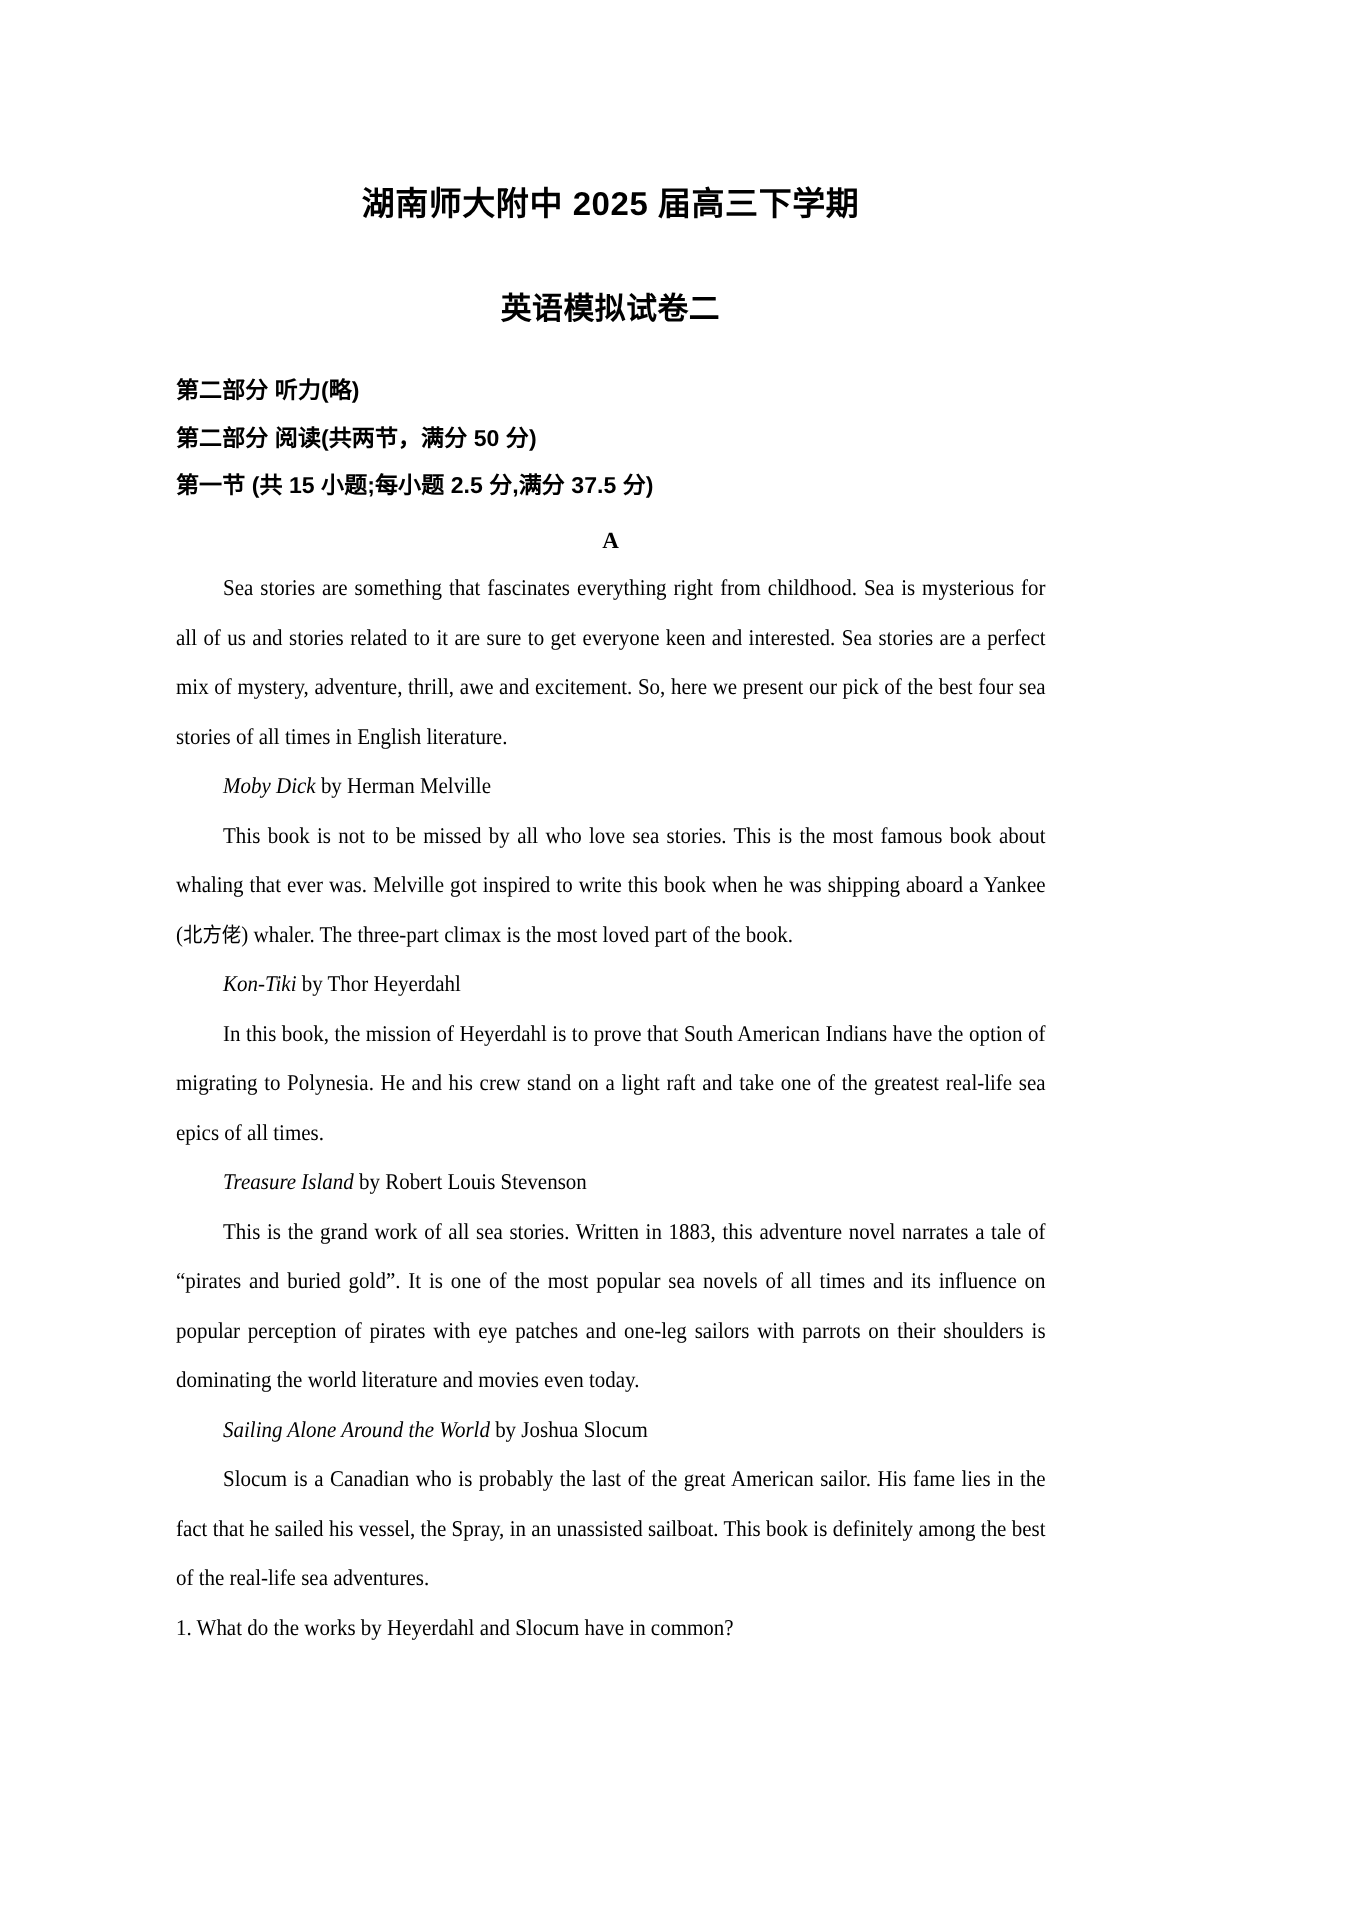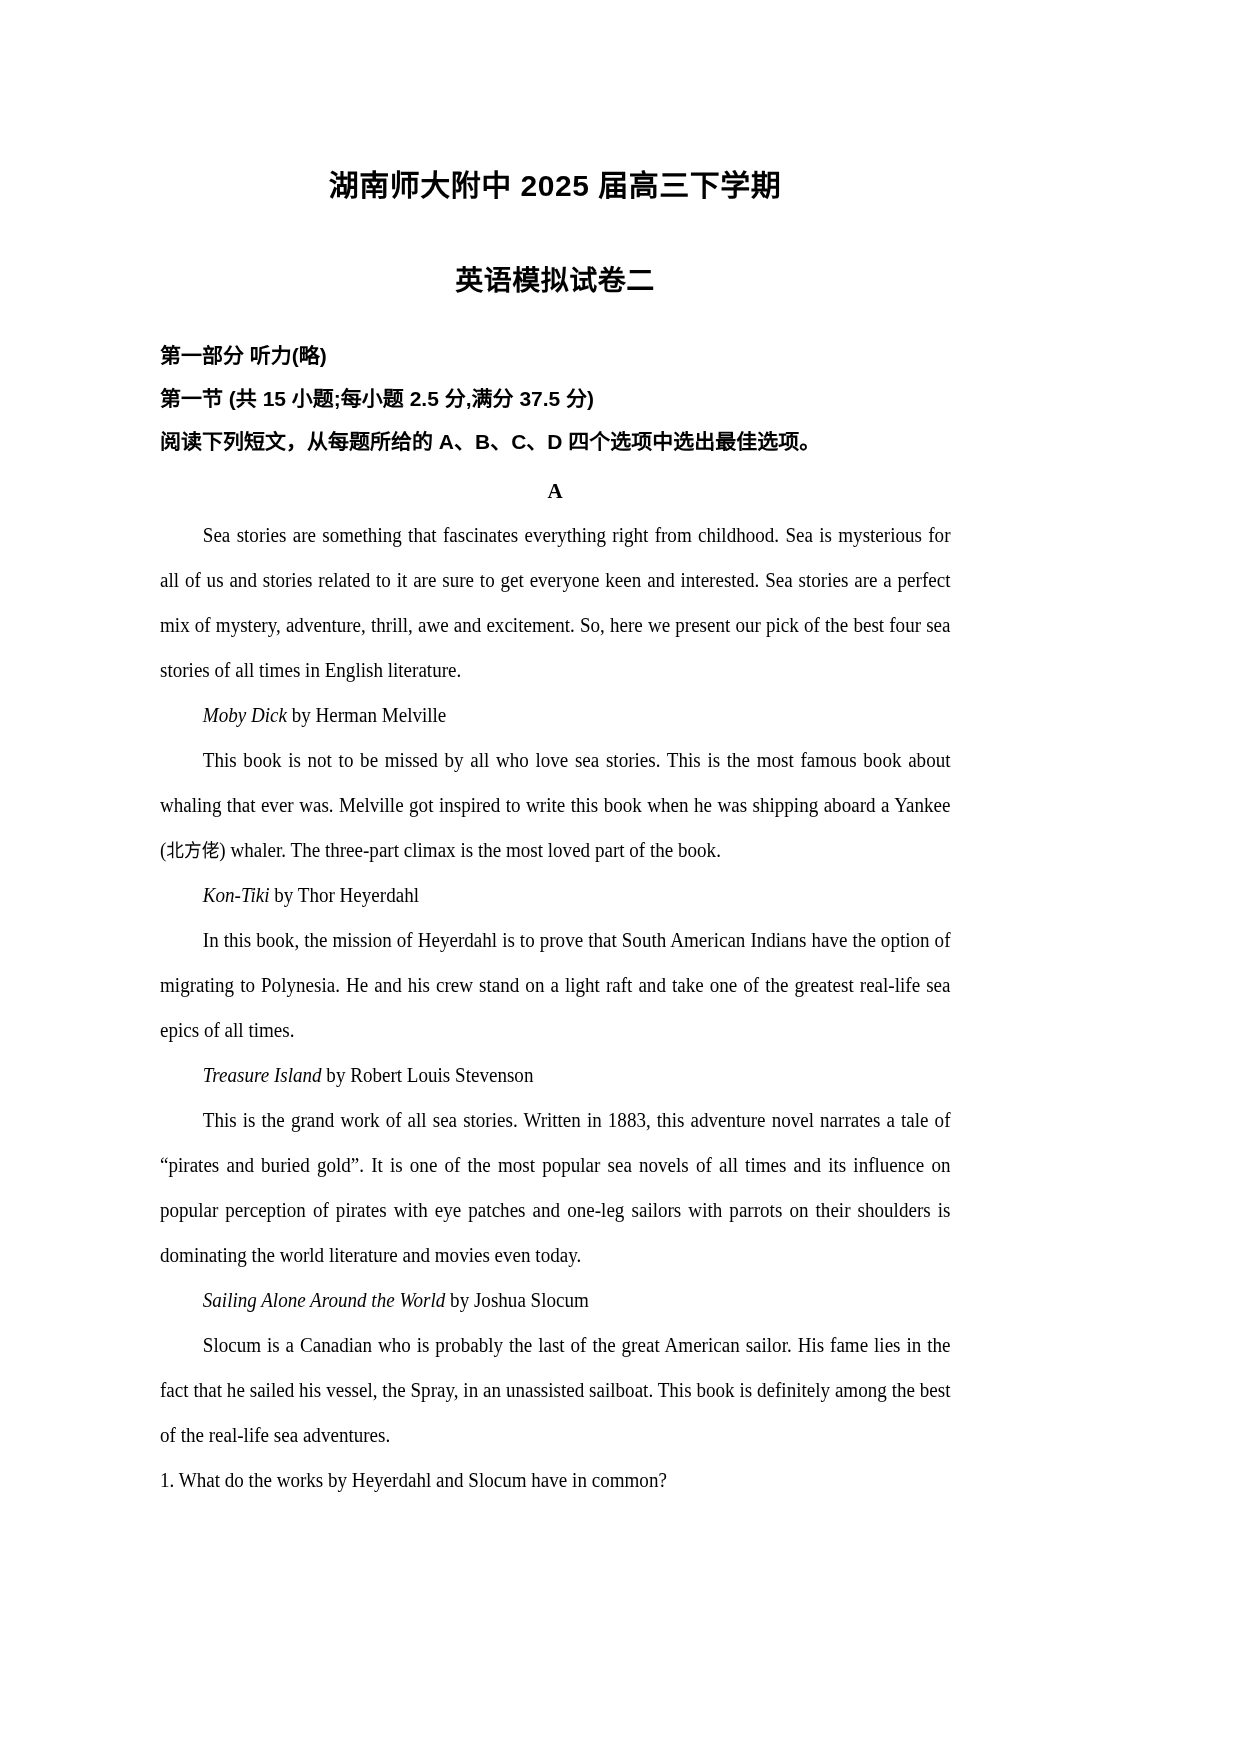--- a/index.html
+++ b/index.html
@@ -102,26 +102,26 @@
 </head>
 <body>
 
 <div class="page">
   <div class="content">
 
     <h1 class="doc-title">湖南师大附中 2025 届高三下学期</h1>
 
     <h2 class="doc-subtitle">英语模拟试卷二</h2>
 
-    <p class="section-head first">第一部分 听力(略)</p>
+    <p class="section-head first">第二部分 听力(略)</p>
 
+    <p class="section-head">第二部分 阅读(共两节，满分 50 分)</p>
 
     <p class="section-head">第一节 (共 15 小题;每小题 2.5 分,满分 37.5 分)</p>
 
-    <p class="section-head">阅读下列短文，从每题所给的 A、B、C、D 四个选项中选出最佳选项。</p>
 
     <p class="passage-letter">A</p>
 
     <p class="body-p">Sea stories are something that fascinates everything right from childhood. Sea is mysterious for all of us and stories related to it are sure to get everyone keen and interested. Sea stories are a perfect mix of mystery, adventure, thrill, awe and excitement. So, here we present our pick of the best four sea stories of all times in English literature.</p>
 
     <p class="body-p heading-line"><span class="title-it">Moby Dick</span><span> by Herman Melville</span></p>
     <p class="body-p"><span>This book is not to be missed by all who love sea stories. This is the most famous book about whaling that ever was. Melville got inspired to write this book when he was shipping aboard a Yankee (</span><span class="cjk-inline">北方佬</span><span>) whaler. The three-part climax is the most loved part of the book.</span></p>
 
     <p class="body-p heading-line"><span class="title-it">Kon-Tiki</span><span> by Thor Heyerdahl</span></p>
     <p class="body-p">In this book, the mission of Heyerdahl is to prove that South American Indians have the option of migrating to Polynesia. He and his crew stand on a light raft and take one of the greatest real-life sea epics of all times.</p>

